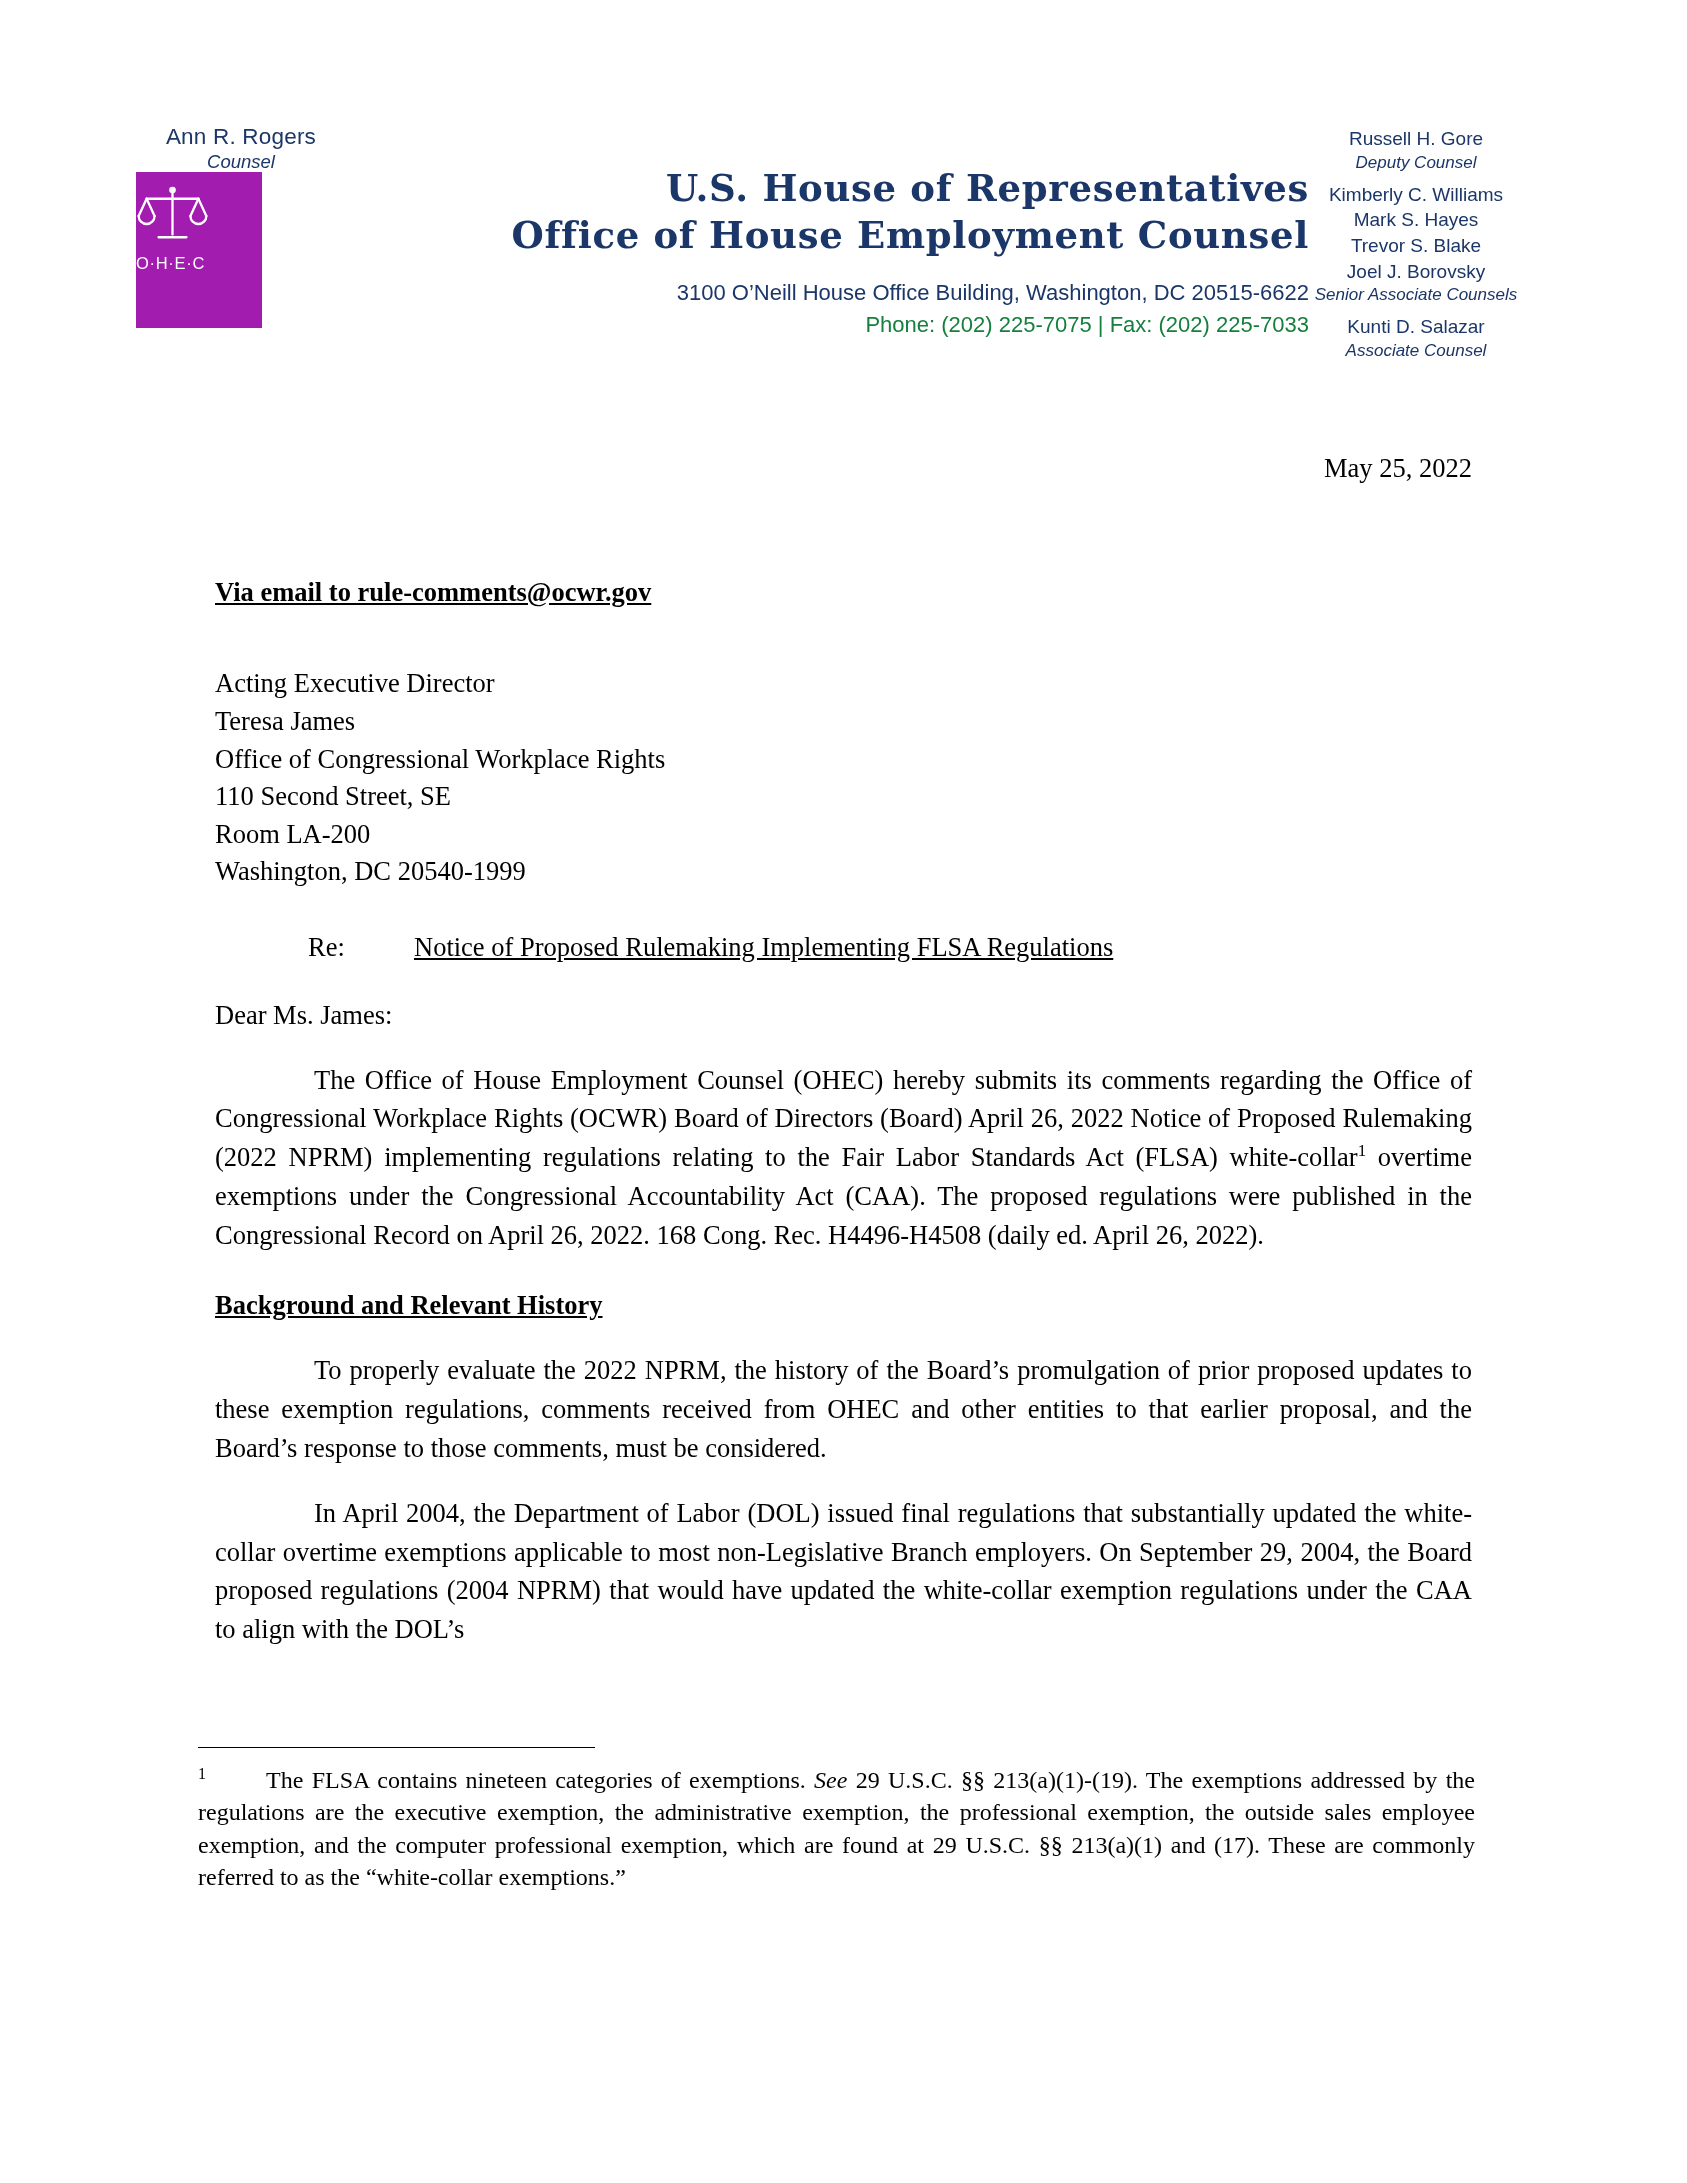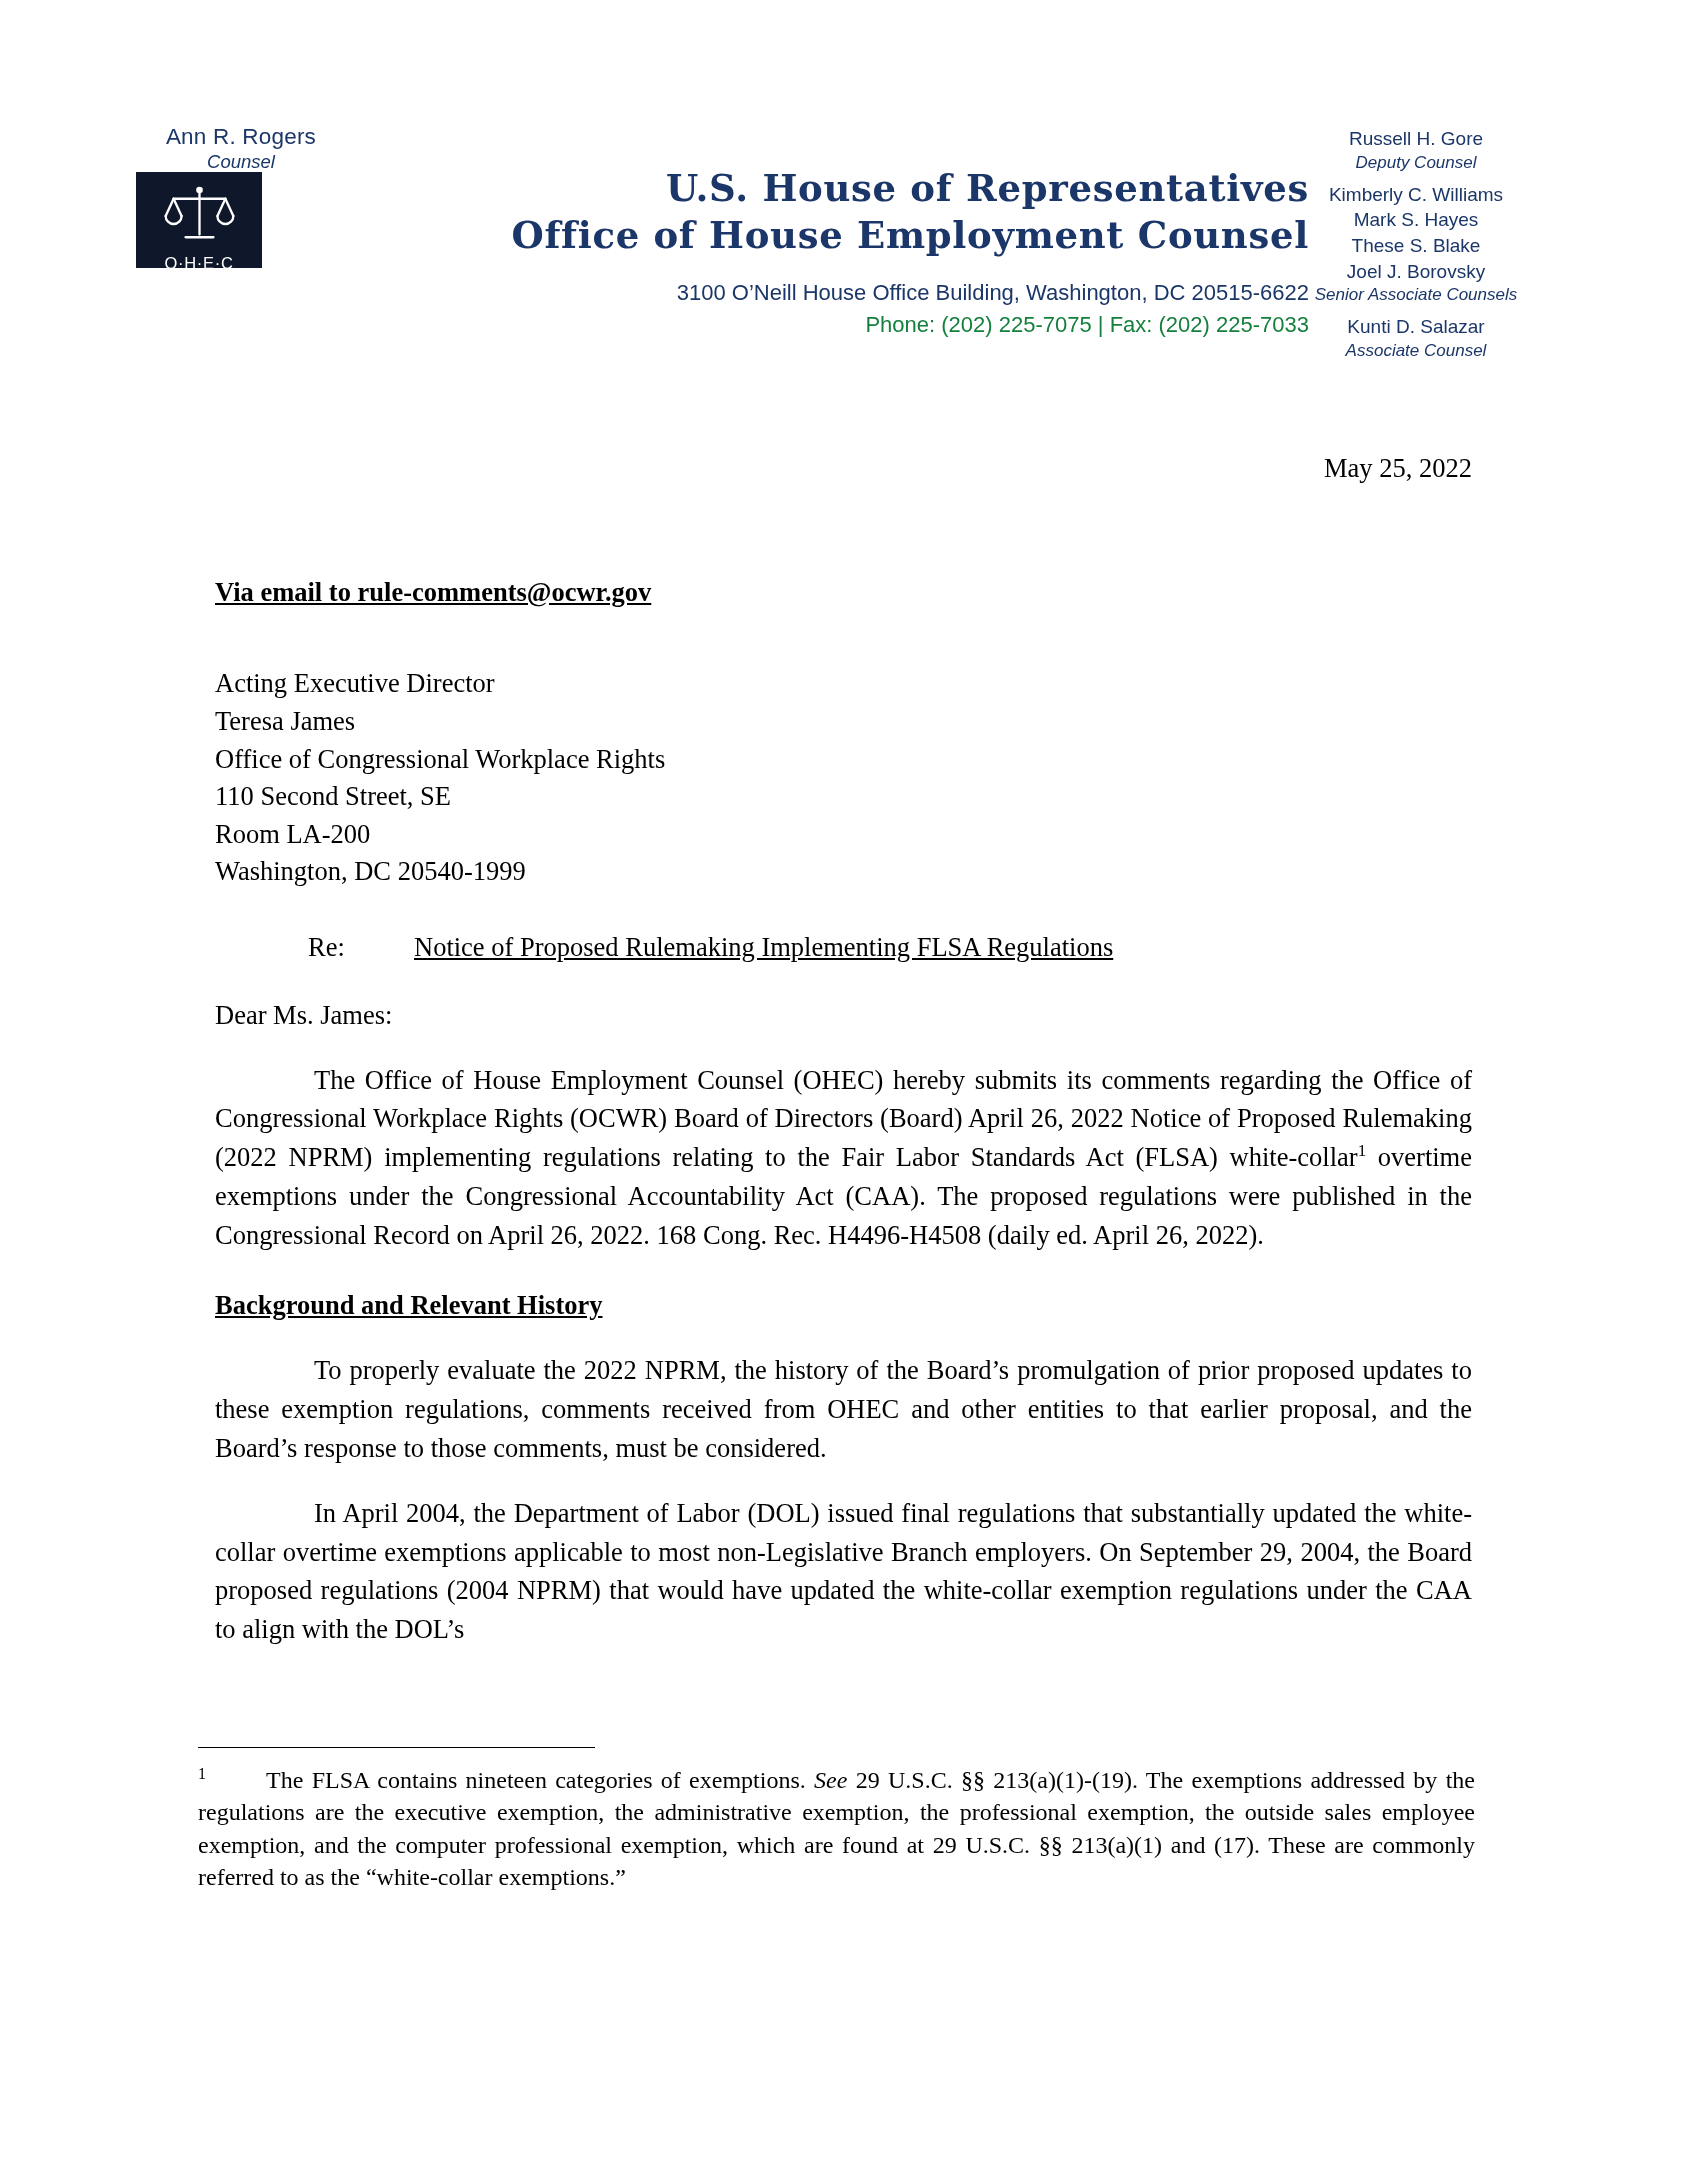--- a/index.html
+++ b/index.html
@@ -46,26 +46,25 @@
     font-style: italic;
     line-height: 1.2;
     margin-top: 1.3px;
   }
 
   .seal {
     position: absolute;
     left: 136px;
     top: 172px;
     width: 126px;
-    height: 96px;
-    background: #0f172a;
+    height: 156px;
+    background: #a21caf;
     color: #ffffff;
     box-sizing: border-box;
     padding-top: 12px;
-    text-align: center;
   }
   .seal .scales {
     display: block;
     margin: 0 auto;
   }
   .seal .seal-text {
     font-family: "Liberation Sans", sans-serif;
     font-size: 16.5px;
     letter-spacing: 0.7px;
     margin-top: 4px;
@@ -249,21 +248,21 @@
     </div>
 
     <div class="lh-right">
       <div class="grp">
         <div class="rname">Russell H. Gore</div>
         <div class="rtitle">Deputy Counsel</div>
       </div>
       <div class="grp">
         <div class="rname">Kimberly C. Williams</div>
         <div class="rname">Mark S. Hayes</div>
-        <div class="rname">These S. Blake</div>
+        <div class="rname">Trevor S. Blake</div>
         <div class="rname">Joel J. Borovsky</div>
         <div class="rtitle">Senior Associate Counsels</div>
       </div>
       <div class="grp">
         <div class="rname">Kunti D. Salazar</div>
         <div class="rtitle">Associate Counsel</div>
       </div>
     </div>
   </div>
 

